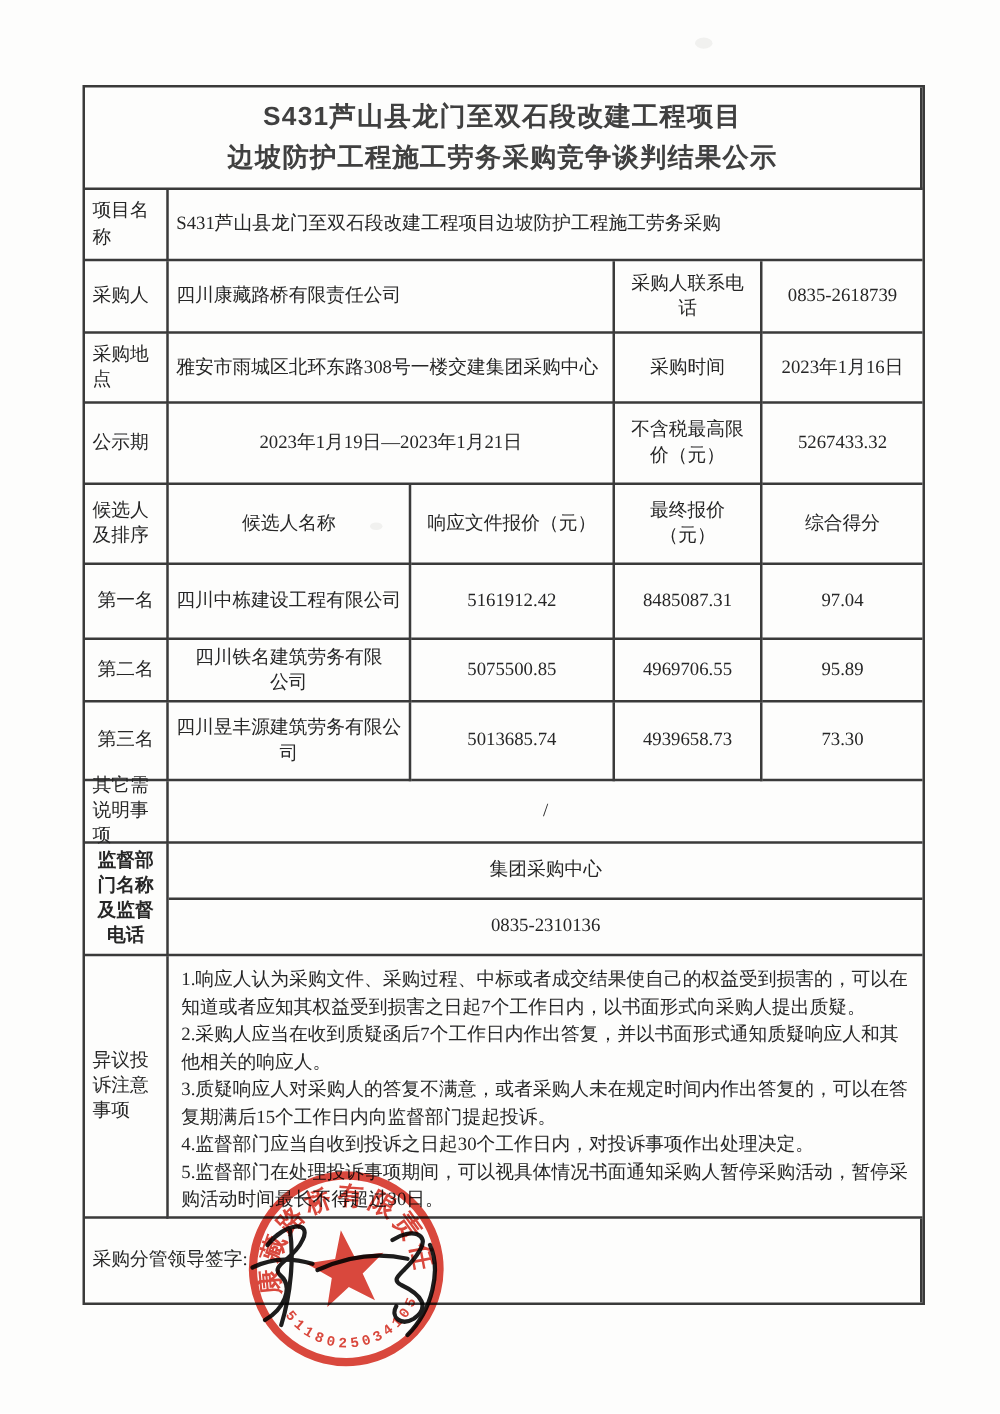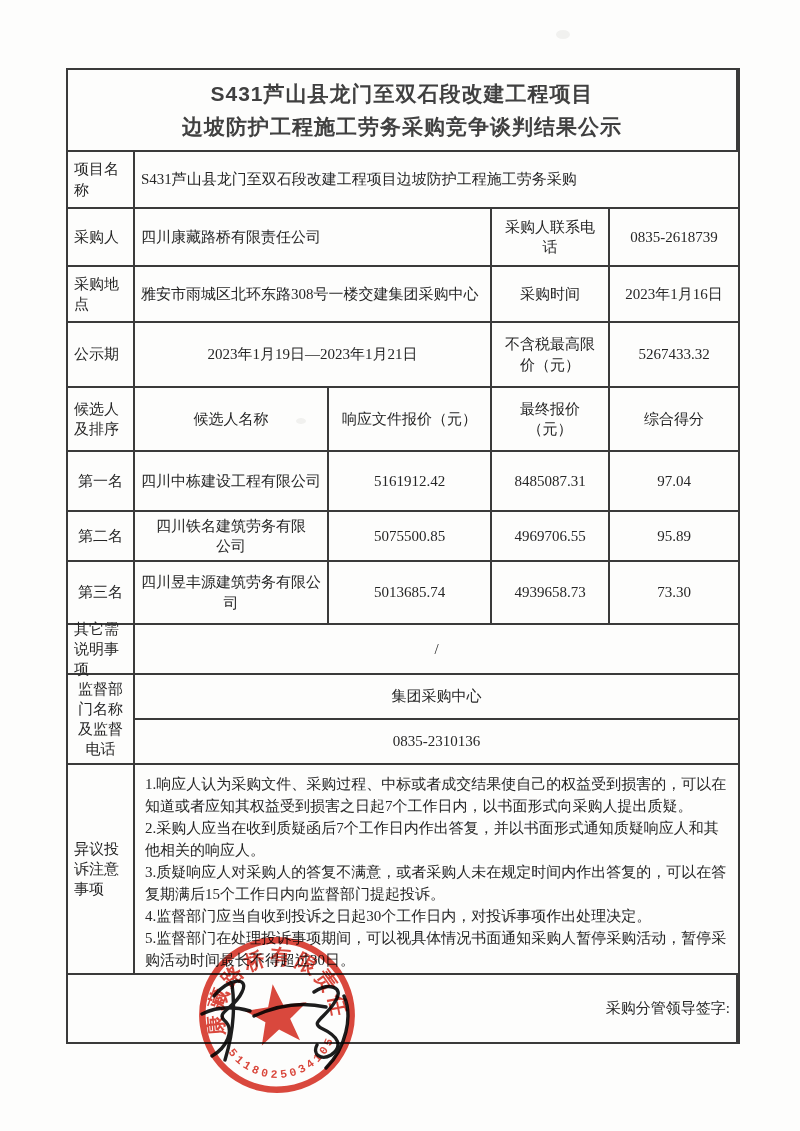--- a/index.html
+++ b/index.html
@@ -17,24 +17,24 @@
     grid-template-columns:67px 194px 163px 118px 128px;
     grid-template-rows:82px 57px 58px 56px 65px 64px 60px 50px 63px 50px 45px 45px 210px 67px;
     font-size:15px; color:#262626;
   }
   .cell {
     border-right:2px solid #3a3a3a; border-bottom:2px solid #3a3a3a;
     display:flex; align-items:center; padding:2px 6px; line-height:1.35;
   }
   .cell.last-col { border-right:none; }
   .cell.last-row { border-bottom:none; }
-  .span-all { grid-column:1 / -1;justify-content:flex-end; }
+  .span-all { grid-column:1 / -1; }
   .span-4 { grid-column:span 4; }
   .span-2c { grid-column:span 2; }
-  .rows-2 { grid-row:span 2; }
+  .rows-2 { grid-row:span 2;font-weight:bold; }
   .center { justify-content:center; text-align:center; }
   .label { text-align:left; }
   .title-cell {
     flex-direction:column; justify-content:center;
     font-family:"Liberation Sans", sans-serif; font-weight:bold;
     font-size:21px; line-height:33px; letter-spacing:1px; color:#404040;
   }
   .objection-content {
     align-items:flex-start; padding:8px 10px 4px 10px;
     line-height:22px; text-align:left; display:block;

